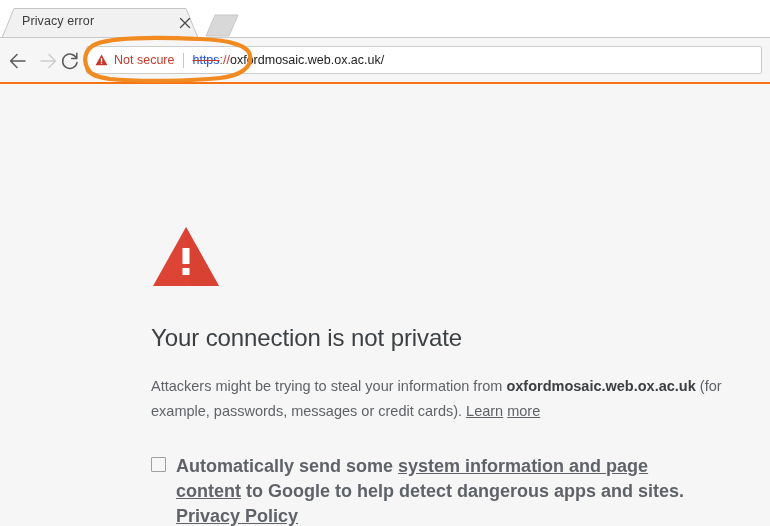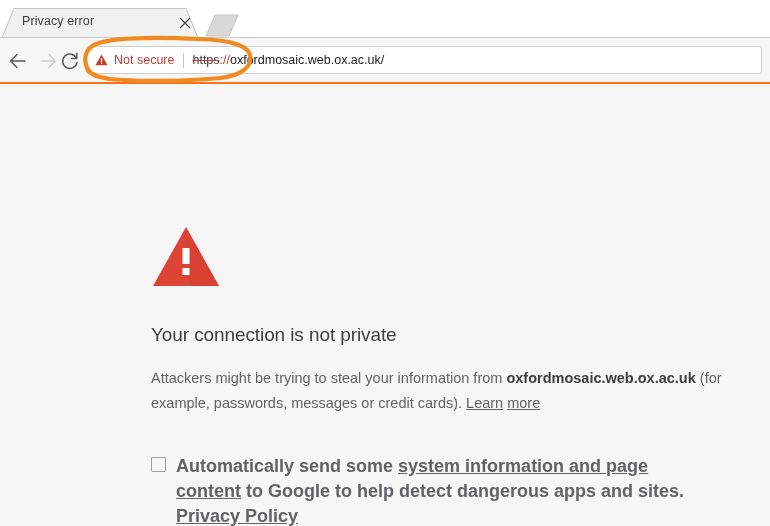--- a/index.html
+++ b/index.html
@@ -129,21 +129,21 @@
     white-space: nowrap;
   }
   .chip-divider {
     width: 1px;
     height: 15px;
     background: #c7c7c7;
     margin: 0 8px 0 1px;
   }
   .scheme {
     font-size: 12.5px;
-    color: #404040;
+    color: #1d4ed8;
     text-decoration: line-through;
     text-decoration-color: #c5392e;
     white-space: nowrap;
   }
   .scheme-sep {
     font-size: 12.5px;
     color: #c5392e;
     white-space: nowrap;
   }
   .url-host {
@@ -177,31 +177,31 @@
     top: 141px;
     width: 70px;
     height: 63px;
   }
   .warn-icon svg { display: block; }
 
   .headline {
     position: absolute;
     left: 151px;
     top: 240px;
-    font-size: 19px;
+    font-size: 24px;
     font-weight: 400;
     color: #3c4043;
     letter-spacing: -0.1px;
     white-space: nowrap;
   }
 
   .body-text {
     position: absolute;
     left: 151px;
-    top: 282px;
+    top: 290px;
     width: 580px;
     font-size: 14.5px;
     line-height: 25px;
     color: #5f6368;
   }
   .body-text b {
     color: #3c4043;
     font-weight: 700;
   }
   .inline-link {

